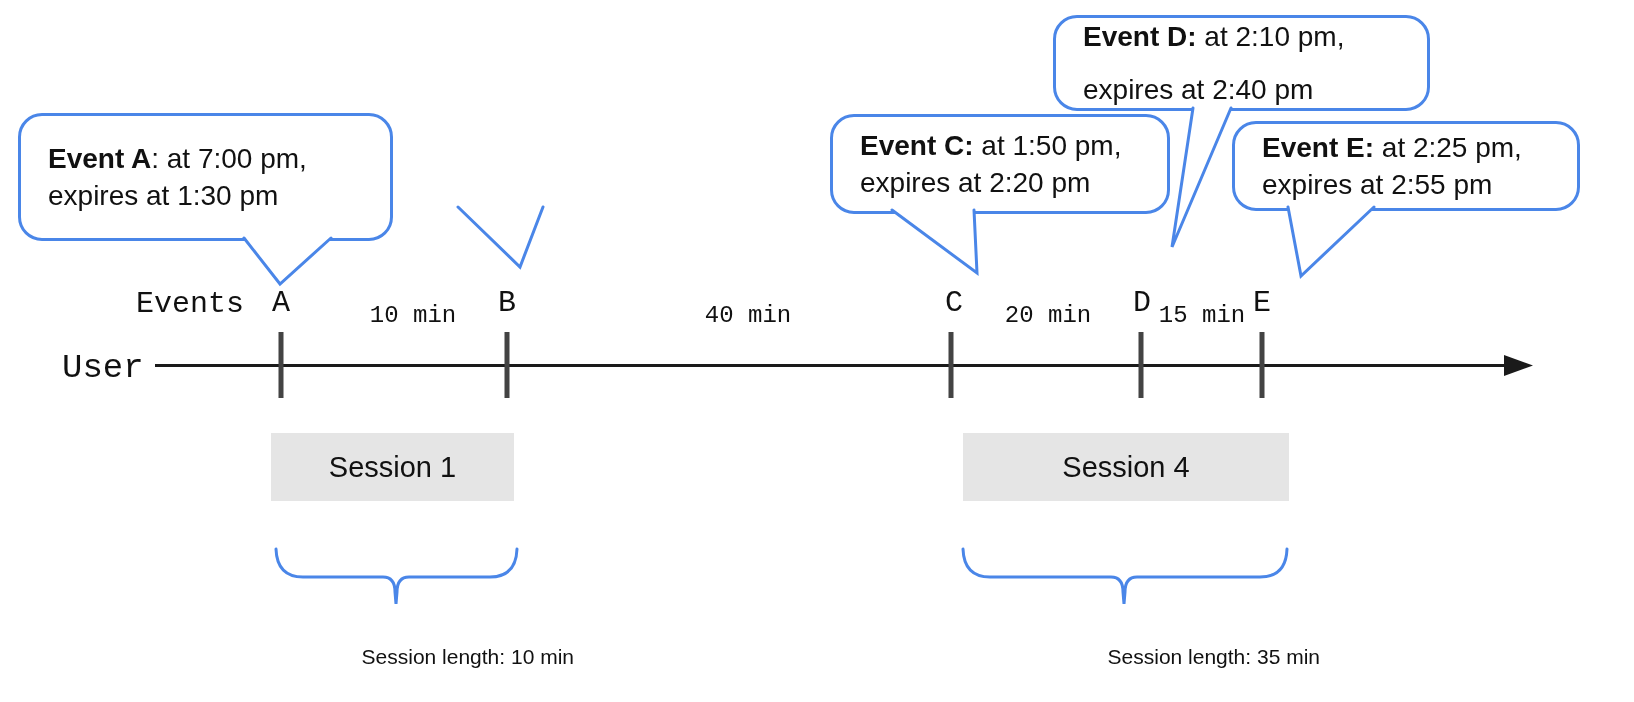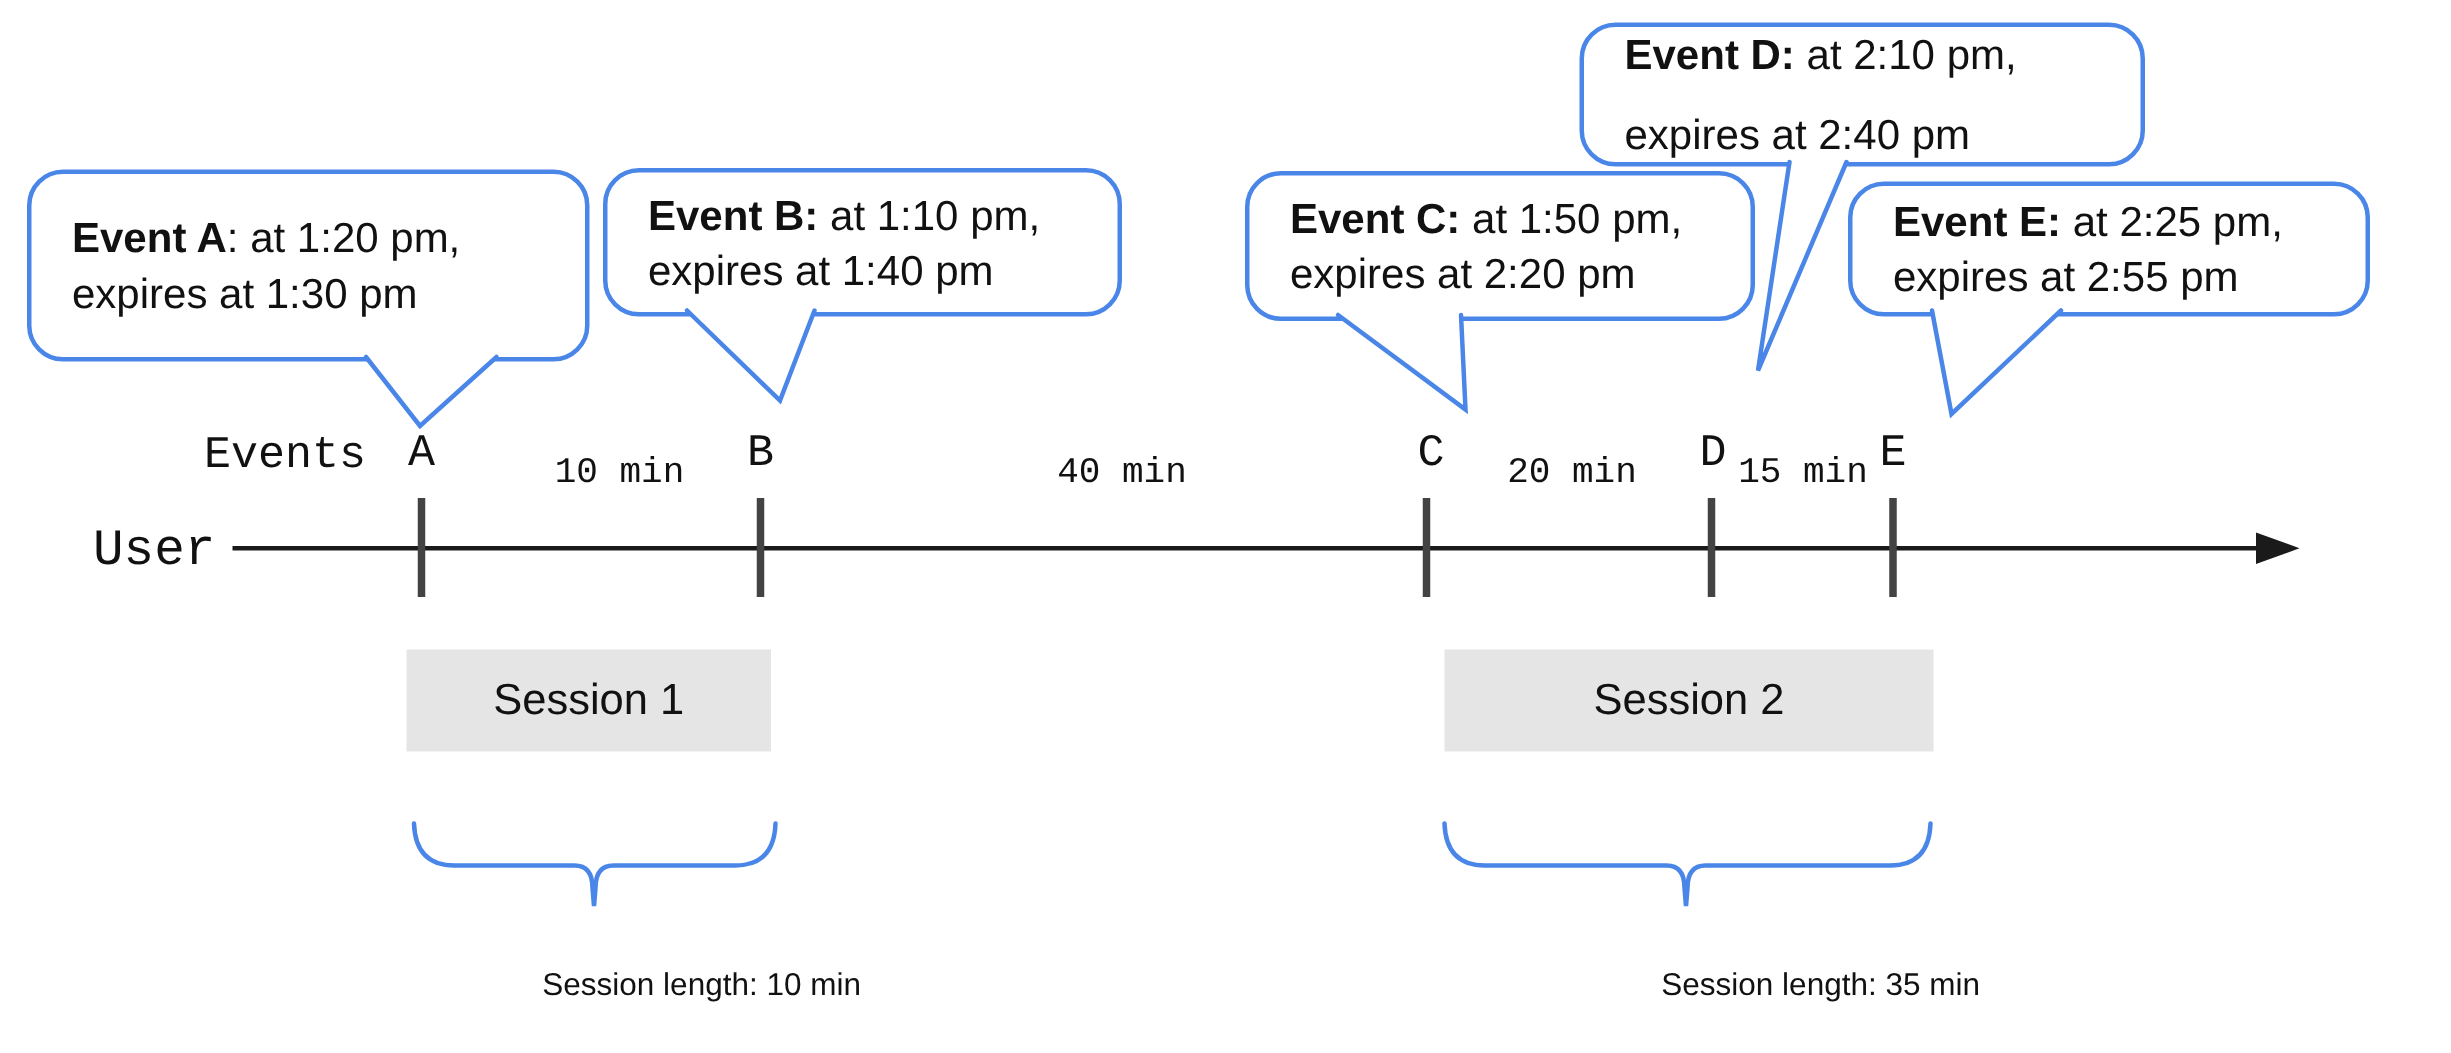--- a/index.html
+++ b/index.html
@@ -29,28 +29,24 @@
   svg.overlay{position:absolute;left:0;top:0;z-index:3;pointer-events:none;}
   .tail{fill:#ffffff;stroke:#4a86e8;stroke-width:3;stroke-linecap:round;stroke-linejoin:miter;}
   .brace{fill:none;stroke:#4a86e8;stroke-width:3;stroke-linecap:round;}
 </style>
 </head>
 <body>
 
 <div class="stage">
 
   <div class="bubble" style="left:18px;top:113px;width:375px;height:128px;">
-    <div><span class="b">Event A</span><span>: at 1:20 pm,</span></div>
+    <div><span class="b">Event A</span><span>: at 7:00 pm,</span></div>
     <div>expires at 1:30 pm</div>
   </div>
 
-  <div class="bubble" style="left:402px;top:112px;width:346px;height:99px;">
-    <div><span class="b">Event B:</span><span> at 1:10 pm,</span></div>
-    <div>expires at 1:40 pm</div>
-  </div>
 
   <div class="bubble" style="left:830px;top:114px;width:340px;height:100px;">
     <div><span class="b">Event C:</span><span> at 1:50 pm,</span></div>
     <div>expires at 2:20 pm</div>
   </div>
 
   <div class="bubble" style="left:1053px;top:15px;width:377px;height:96px;justify-content:space-between;">
     <div><span class="b">Event D:</span><span> at 2:10 pm,</span></div>
     <div>expires at 2:40 pm</div>
   </div>
@@ -71,21 +67,21 @@
 
   <div class="lbl interval" style="left:400px;top:302px;margin-left:13px;">10 min</div>
   <div class="lbl interval" style="left:748px;top:302px;">40 min</div>
   <div class="lbl interval" style="left:1048px;top:302px;">20 min</div>
   <div class="lbl interval" style="left:1202px;top:302px;">15 min</div>
 
   <div class="session" style="left:271px;top:433px;width:243px;height:68px;">
     <span>Session 1</span>
   </div>
   <div class="session" style="left:963px;top:433px;width:326px;height:68px;">
-    <span>Session 2</span>
+    <span>Session 4</span>
   </div>
 
   <div class="session-length" style="left:404px;top:645px;">Session length: 10 min</div>
   <div class="session-length" style="left:1150px;top:645px;">Session length: 35 min</div>
 
   <svg class="overlay" width="1634" height="702" viewBox="0 0 1634 702">
 
     <line x1="155" y1="365.5" x2="1508" y2="365.5" stroke="#1a1a1a" stroke-width="3"></line>
     <path d="M1504,355 L1533,365.5 L1504,376 Z" fill="#1a1a1a"></path>
 

